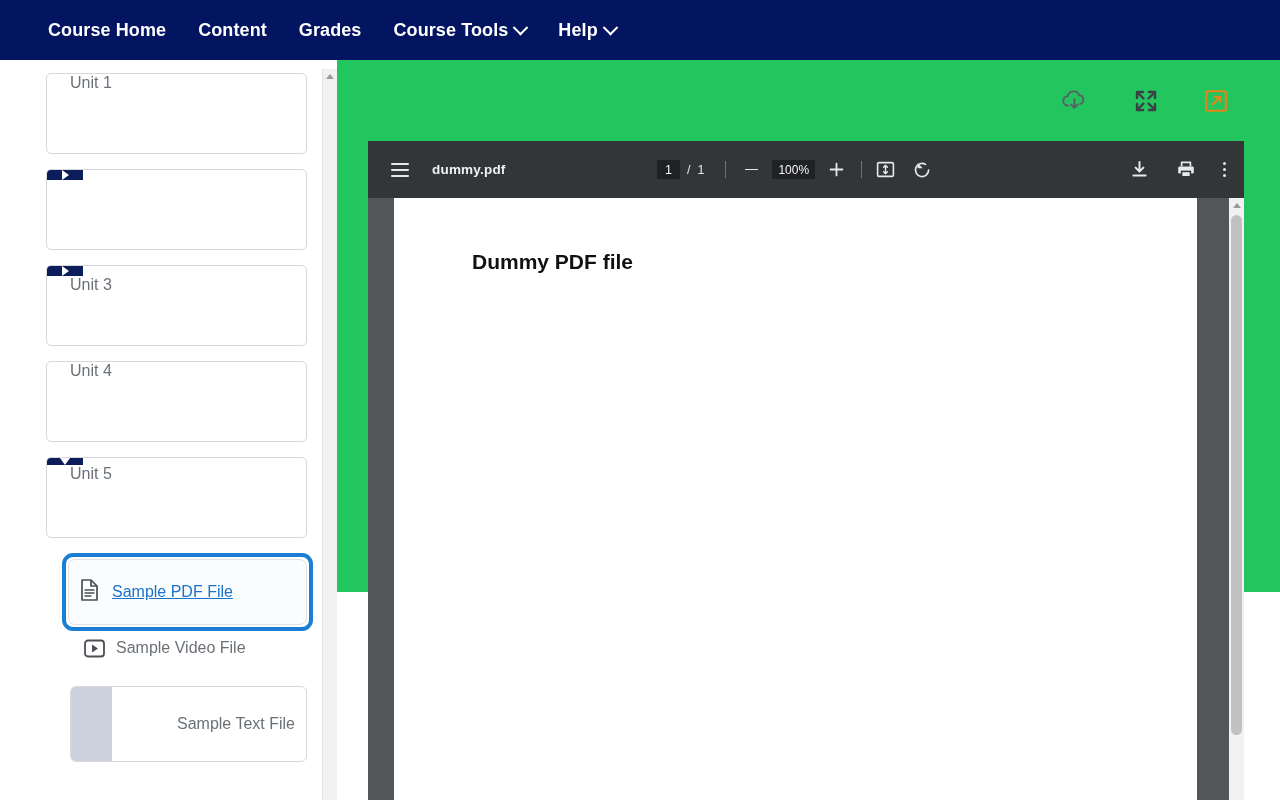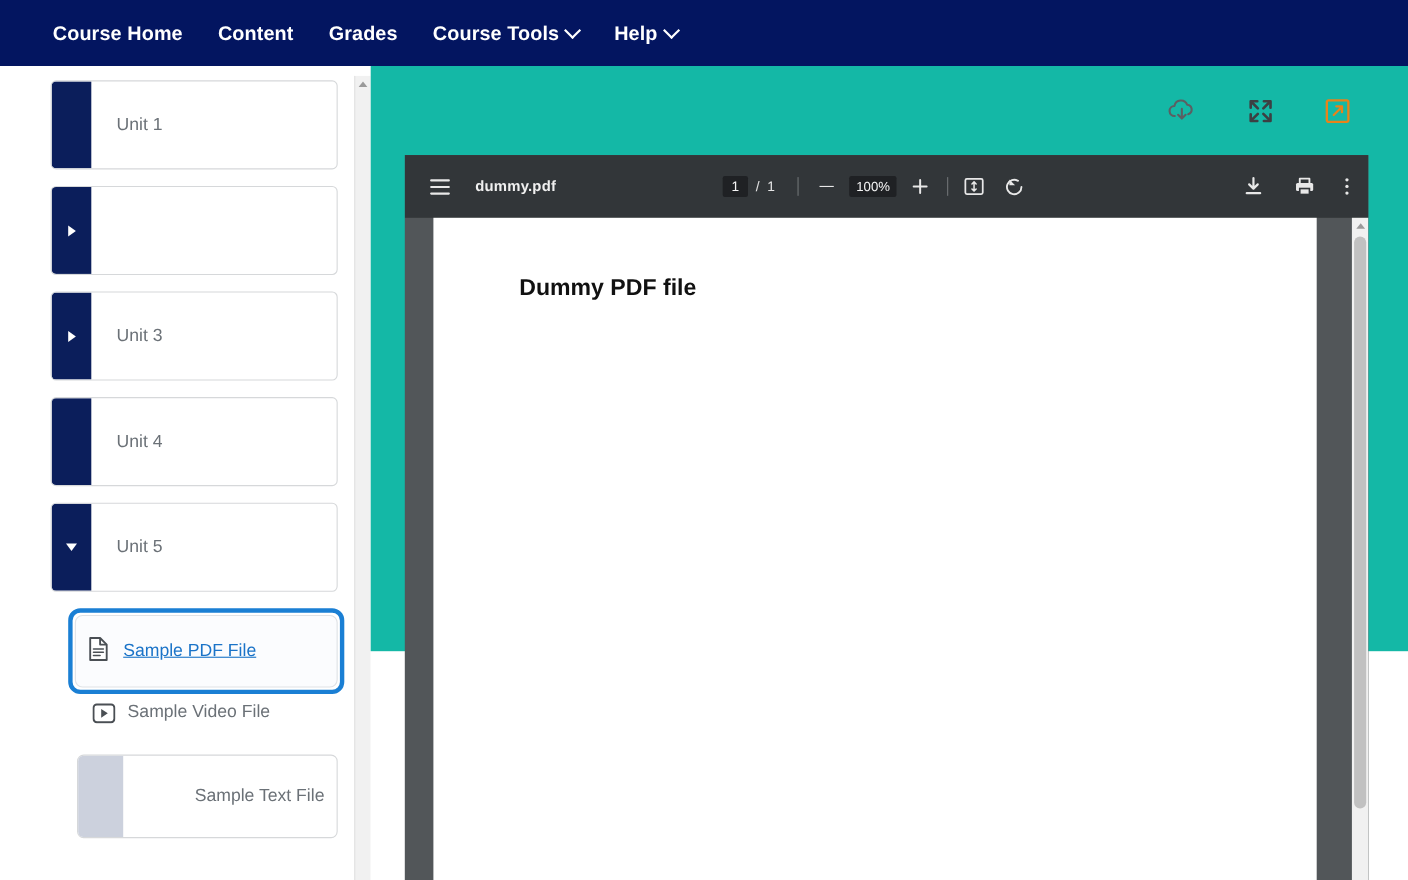--- a/index.html
+++ b/index.html
@@ -69,20 +69,21 @@
     margin: 0 0 15px 46px;
     width: 261px;
     height: 81px;
     background: #ffffff;
     border: 1px solid #d6d8da;
     border-radius: 5px;
     display: flex;
     align-items: stretch;
     cursor: pointer;
     overflow: hidden;
+    flex-direction: column;
   }
   .unit-band {
     width: 36px;
     background: #0b1e5b;
     display: flex;
     align-items: center;
     justify-content: center;
     flex-shrink: 0;
   }
   .tri-right {
@@ -157,21 +158,21 @@
     display: flex; align-items: center;
     padding-left: 18px;
     font-size: 16px; color: #6b7177;
   }
 
   
   #right {
     flex: 1;
     height: 532px;
     position: relative;
-    background: #14b8a6;
+    background: #22c55e;
   }
   #ext-toolbar {
     height: 81px;
     display: flex;
     align-items: center;
     justify-content: flex-end;
     gap: 46px;
     padding-right: 52px;
   }
   .ext-btn { cursor: pointer; display: flex; align-items: center; justify-content: center; }

